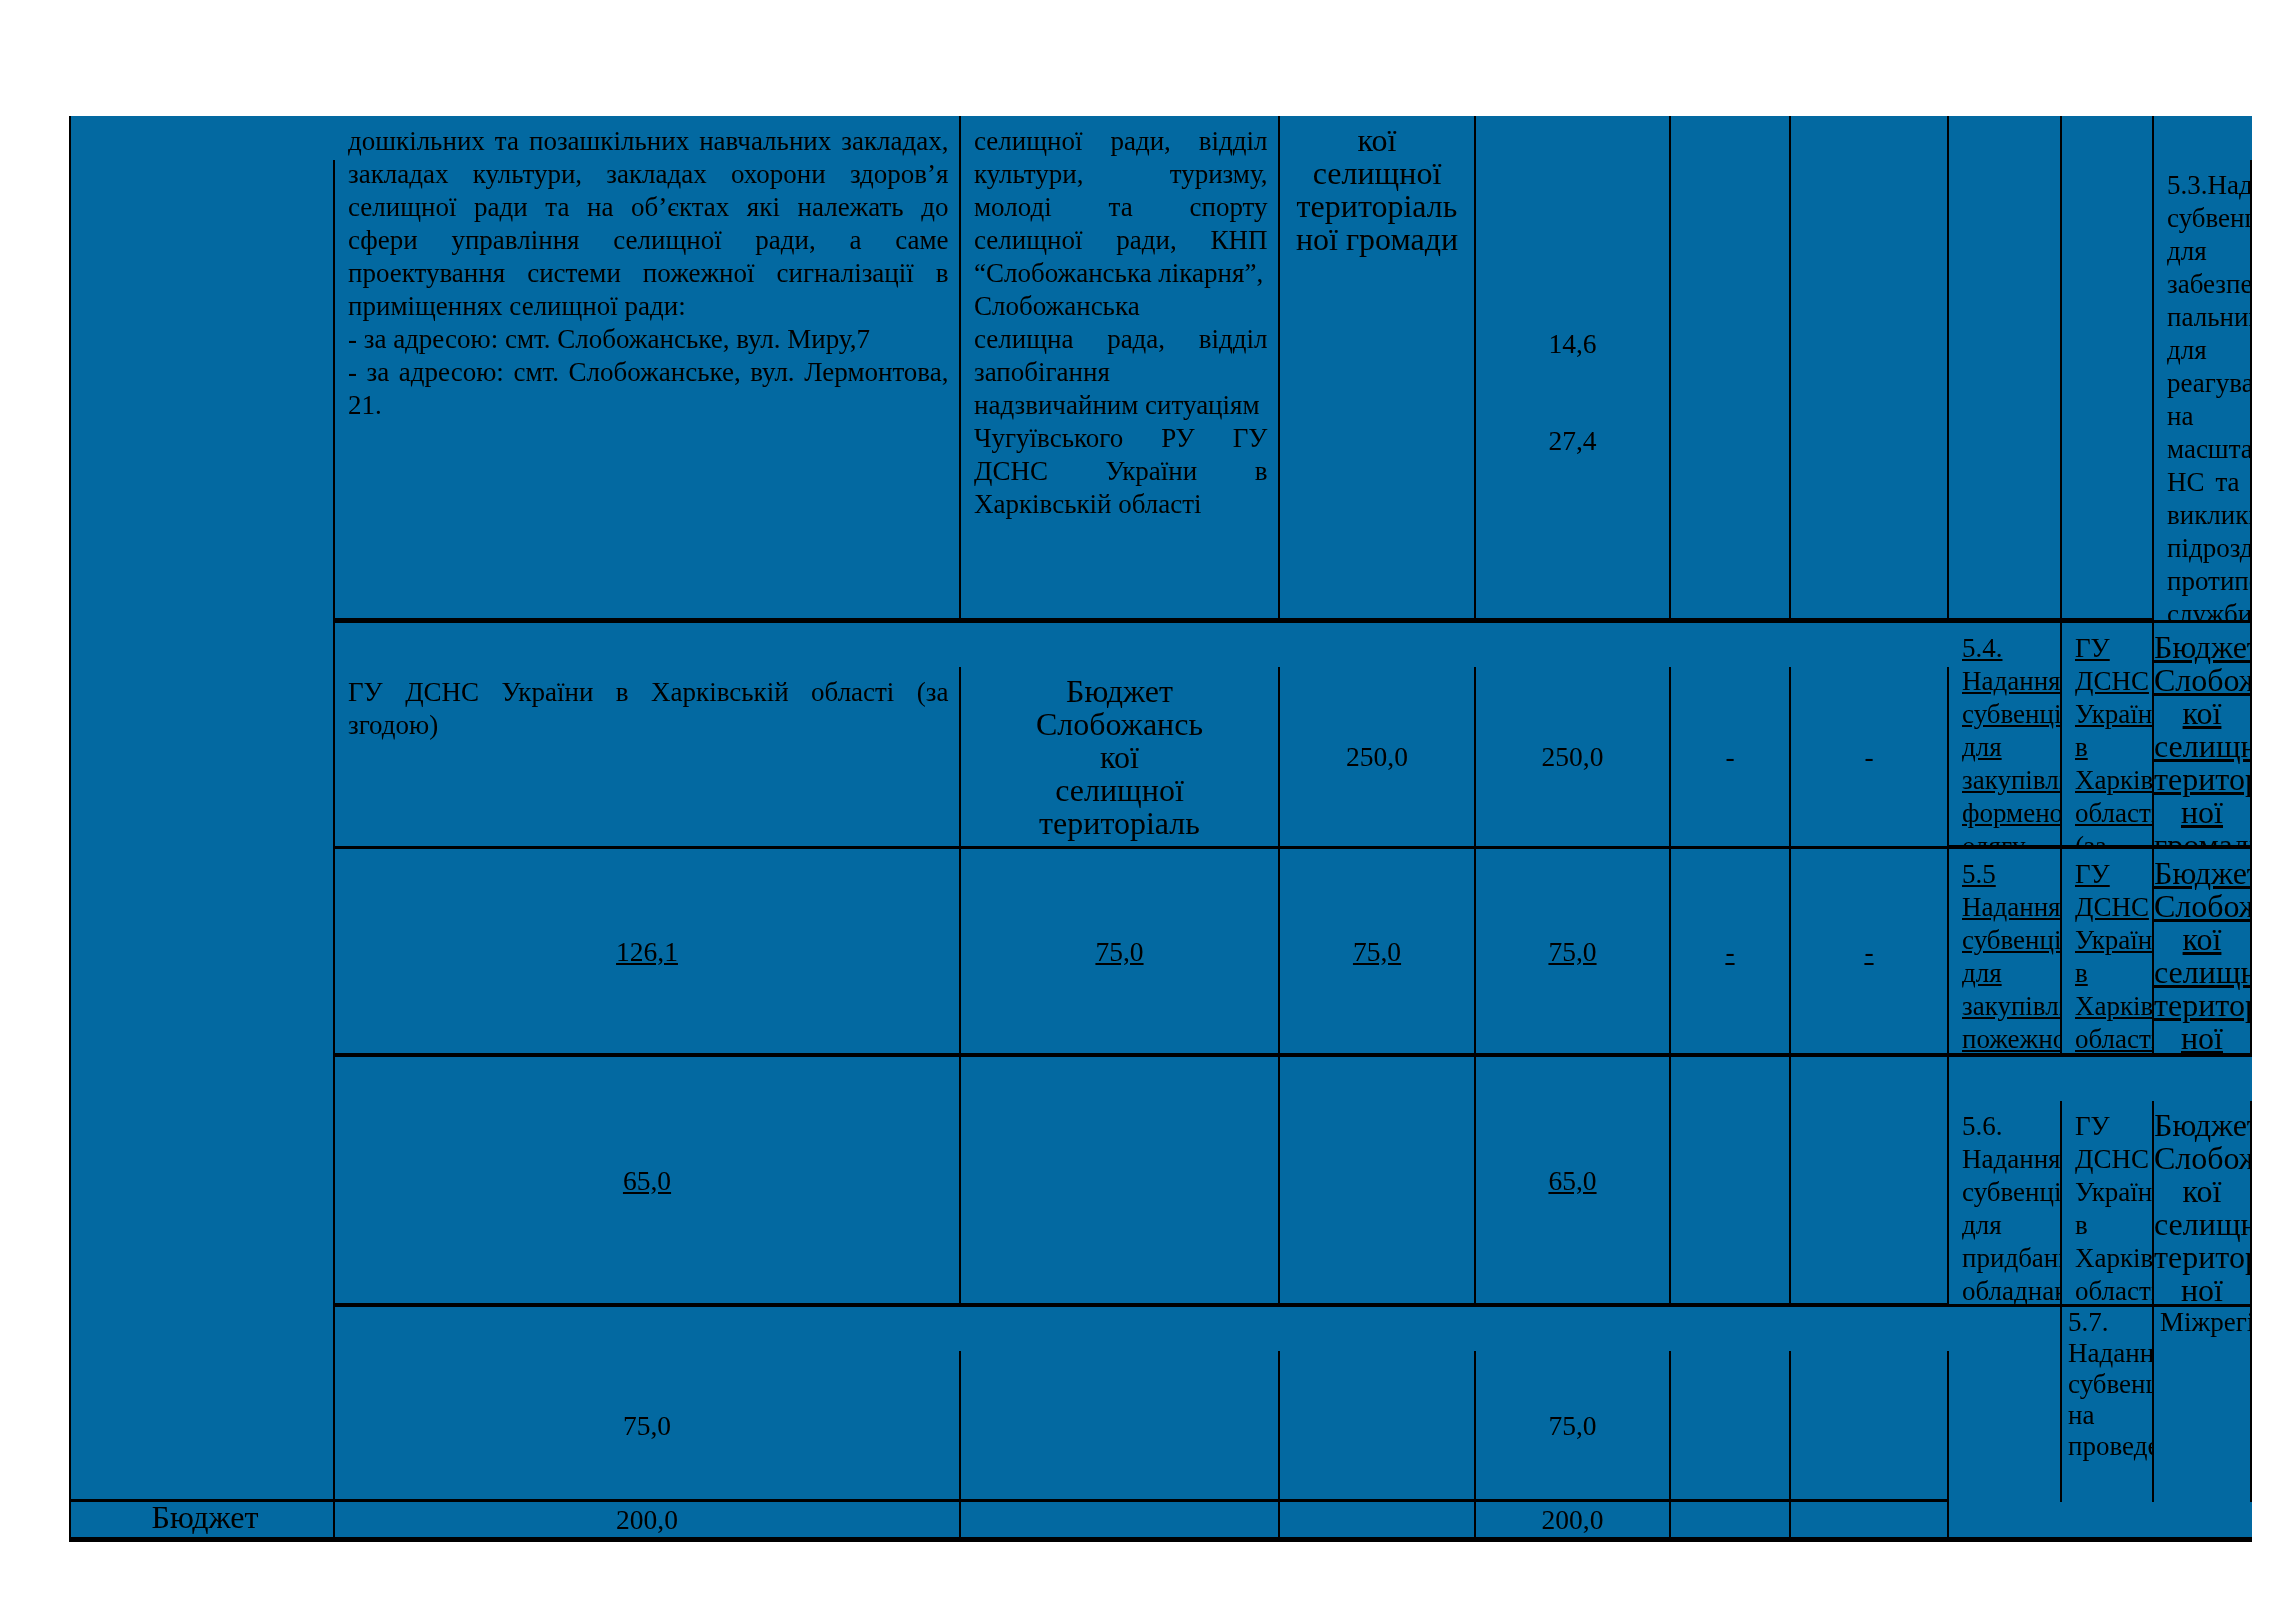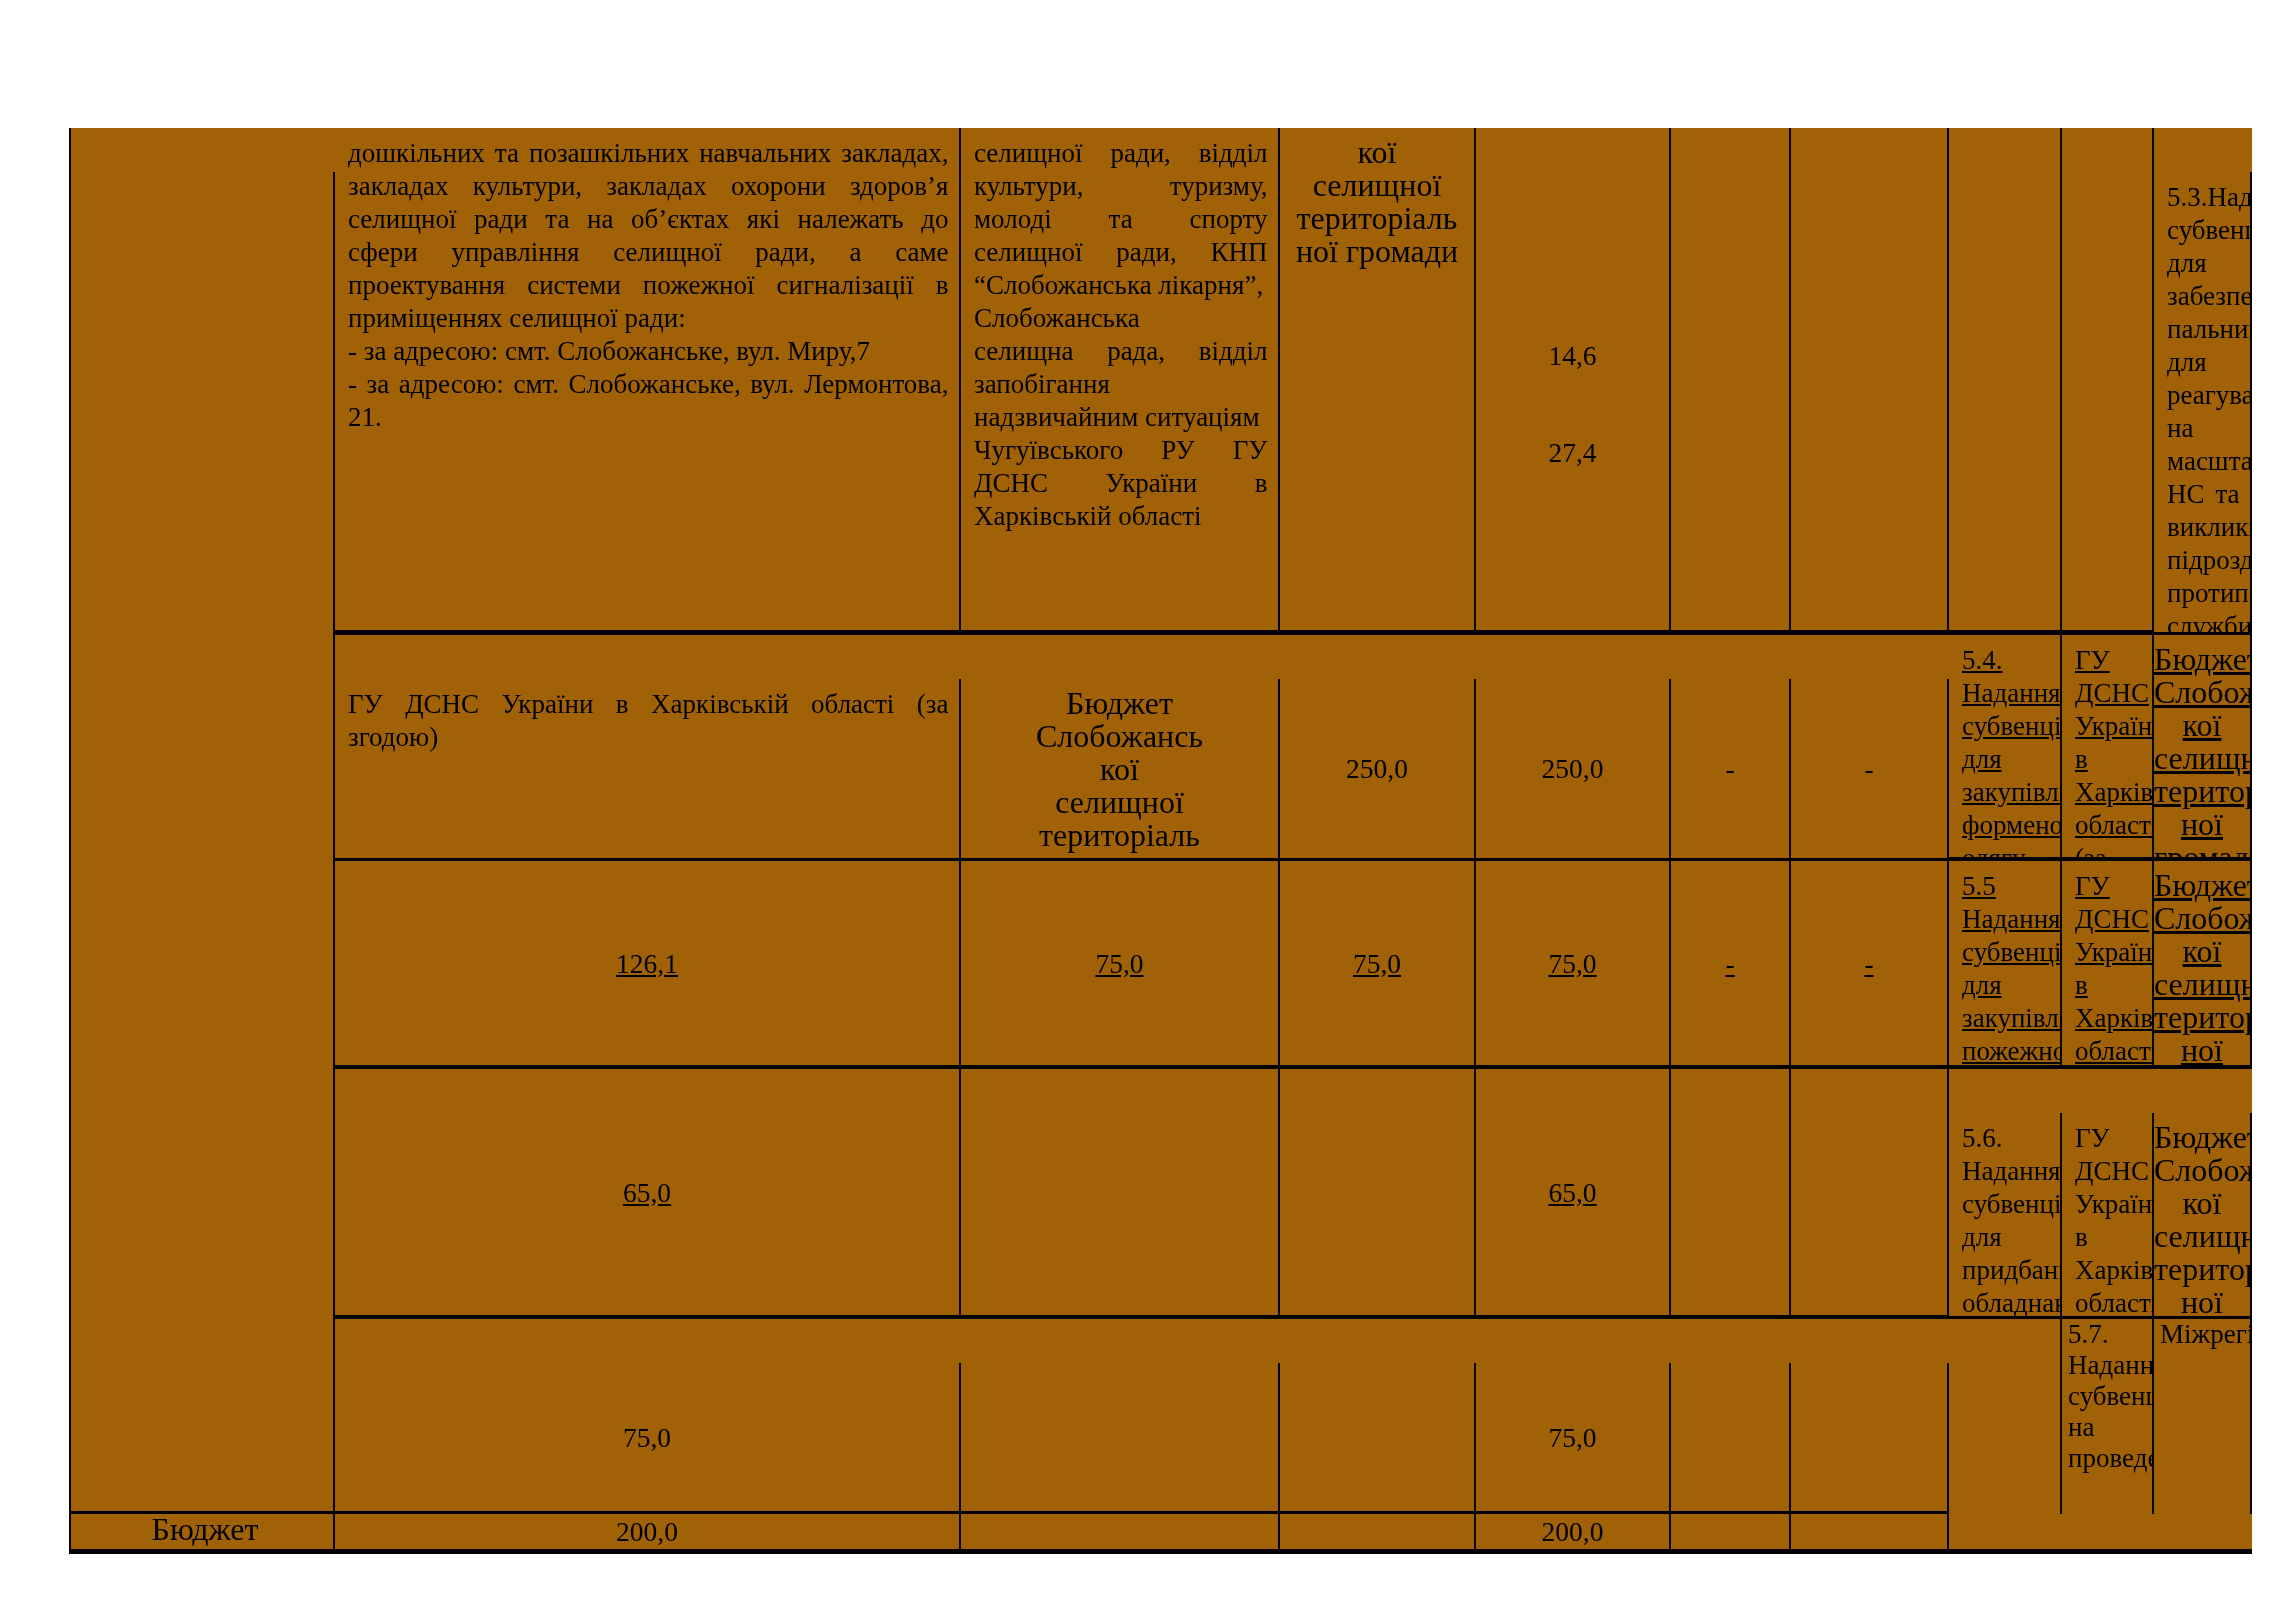--- a/index.html
+++ b/index.html
@@ -1,27 +1,27 @@
 <!DOCTYPE html>
 <html style="font-size:10.5px"><head>
 <meta charset="utf-8">
 <style>
   html,body{margin:0;padding:0;background:#ffffff;}
   body{
     width:2295px;height:1623px;position:relative;overflow:hidden;
     font-family:"Liberation Serif","DejaVu Serif",serif;color:#000;
   }
   .doc-table{
-    position:absolute;left:69px;top:128px;
+    position:absolute;left:69px;top:116px;
     display:grid;
     grid-template-columns:264px 626px 319px 196px 195px 120px 158px 113px 92px 98px;
     grid-template-rows:507px 226px 208px 250px 195px 35px;
     border-left:2.6px solid #000;
     border-bottom:5.9px solid #000;
-    background:#a16207;
+    background:#0369a1;
   }
   .cell{border-right:2.6px solid #000;box-sizing:border-box;overflow:hidden;}
   .bb5{border-bottom:3.3px solid #000;margin-top:44px;}
   .bb7{border-bottom:4.6px solid #000;text-decoration:underline;}
   .bb8{border-bottom:5.2px solid #000;}
   .txt{
     font-size:27px;line-height:33px;text-align:justify;
     white-space:pre-line;padding:9.2px 10.5px 0 13px;
   }
   .jlast{text-align-last:justify;}

